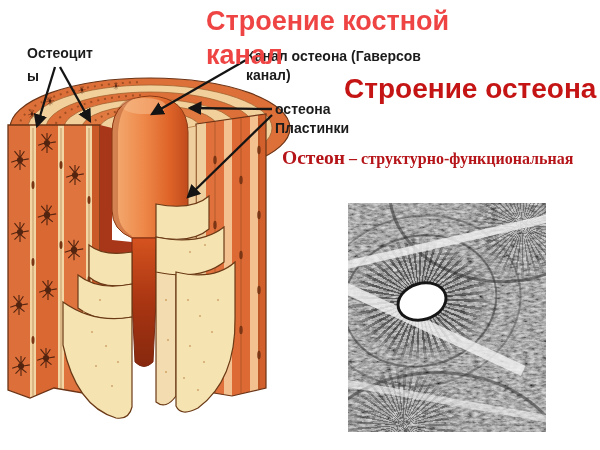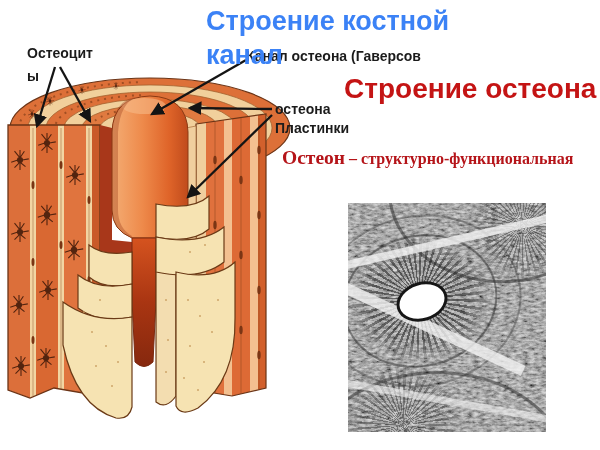--- a/index.html
+++ b/index.html
@@ -2,21 +2,21 @@
 <html><head>
 <meta charset="utf-8">
 <style>
   html,body{margin:0;padding:0;background:#fff;}
   .stage{position:relative;width:600px;height:450px;background:#ffffff;overflow:hidden;
          font-family:"Liberation Sans",sans-serif;}
   .stage svg.fig{position:absolute;left:0;top:0;z-index:1;pointer-events:none;}
 
   
   .title{position:absolute;left:206px;top:4px;width:345px;z-index:5;
-         font-size:27px;font-weight:bold;line-height:34px;color:#3b82f6;}
+         font-size:27px;font-weight:bold;line-height:34px;color:#ef4444;}
   .lbl{position:absolute;z-index:4;font-size:14px;font-weight:bold;color:#1b1b1b;}
   .lbl-oc{left:27px;top:42px;width:68px;line-height:23px;overflow-wrap:anywhere;}
   .lbl-canal{left:246px;top:47px;line-height:19px;white-space:nowrap;}
   .lbl-lam{left:275px;top:100px;line-height:19px;}
   .h2{position:absolute;left:344px;top:73px;z-index:4;font-size:28px;font-weight:bold;color:#c41414;white-space:nowrap;}
   .def{position:absolute;left:282px;top:147px;z-index:4;font-family:"Liberation Serif",serif;
        font-weight:bold;color:#b51419;font-size:16px;line-height:22px;}
   .def .term{font-size:19.5px;margin-top:20px;}
   .def-l1{white-space:nowrap;}
 
@@ -250,20 +250,21 @@
 
   <div class="title">
     <div>Строение костной</div>
     <div>канал</div>
   </div>
 
   <div class="lbl lbl-oc">Остеоциты</div>
 
   <div class="lbl lbl-canal">
     <div>Канал остеона (Гаверсов</div>
+    <div>канал)</div>
   </div>
 
   <div class="lbl lbl-lam">
     <div>остеона</div>
     <div>Пластинки</div>
   </div>
 
   <div class="h2">Строение остеона</div>
 
   <div class="def">

